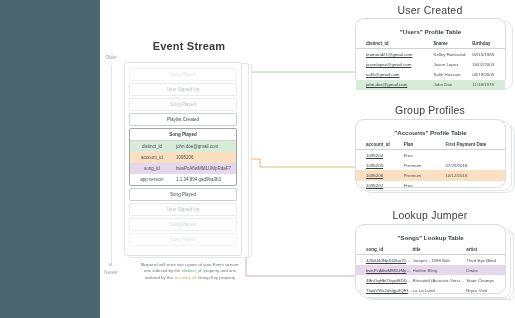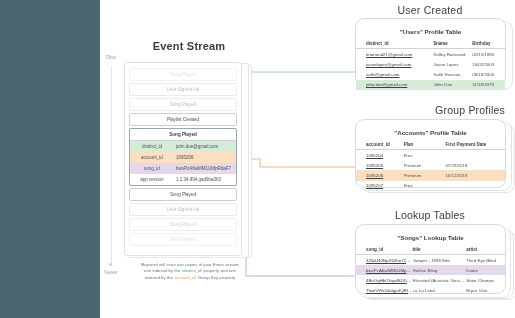--- a/index.html
+++ b/index.html
@@ -232,21 +232,21 @@
           <tr class="hl-green">
             <td class="id pad-l">john.doe@gmail.com</td>
             <td>John Doe</td>
             <td class="pad-r">11/18/1978</td>
           </tr>
         </tbody>
       </table>
     </div>
   </div>
 
-  <div class="sect-title" style="left:255px;top:104px;width:150px;text-align:right;">Group Profiles</div>
+  <div class="sect-title" style="left:255px;top:104px;width:150px;">Group Profiles</div>
   <div class="panel" style="left:255px;top:119px;width:156px;height:72px;">
     <div class="sheet" style="left:7px;top:5px;width:151px;height:67px;"></div>
     <div class="sheet" style="left:4px;top:2px;width:151px;height:68px;"></div>
     <div class="card" style="width:151px;height:69px;">
       <div class="tbl-title">"Accounts" Profile Table</div>
       <table class="t">
         <colgroup>
             <col style="width:32%">
             <col style="width:28%">
             <col style="width:40%">
@@ -277,21 +277,21 @@
           <tr>
             <td class="id pad-l">1095207</td>
             <td>Free</td>
             <td class="pad-r"></td>
           </tr>
         </tbody>
       </table>
     </div>
   </div>
 
-  <div class="sect-title" style="left:255px;top:209px;width:150px;">Lookup Tables</div>
+  <div class="sect-title" style="left:255px;top:209px;width:150px;">Lookup Jumper</div>
   <div class="panel" style="left:255px;top:224px;width:160px;height:80px;">
     <div class="sheet" style="left:9px;top:7px;width:151px;height:67px;"></div>
     <div class="sheet" style="left:6px;top:5px;width:151px;height:68px;"></div>
     <div class="sheet" style="left:3px;top:3px;width:151px;height:69px;"></div>
     <div class="card" style="width:151px;height:70px;">
       <div class="tbl-title">"Songs" Lookup Table</div>
       <table class="t">
         <colgroup>
             <col style="width:38%">
             <col style="width:36%">

